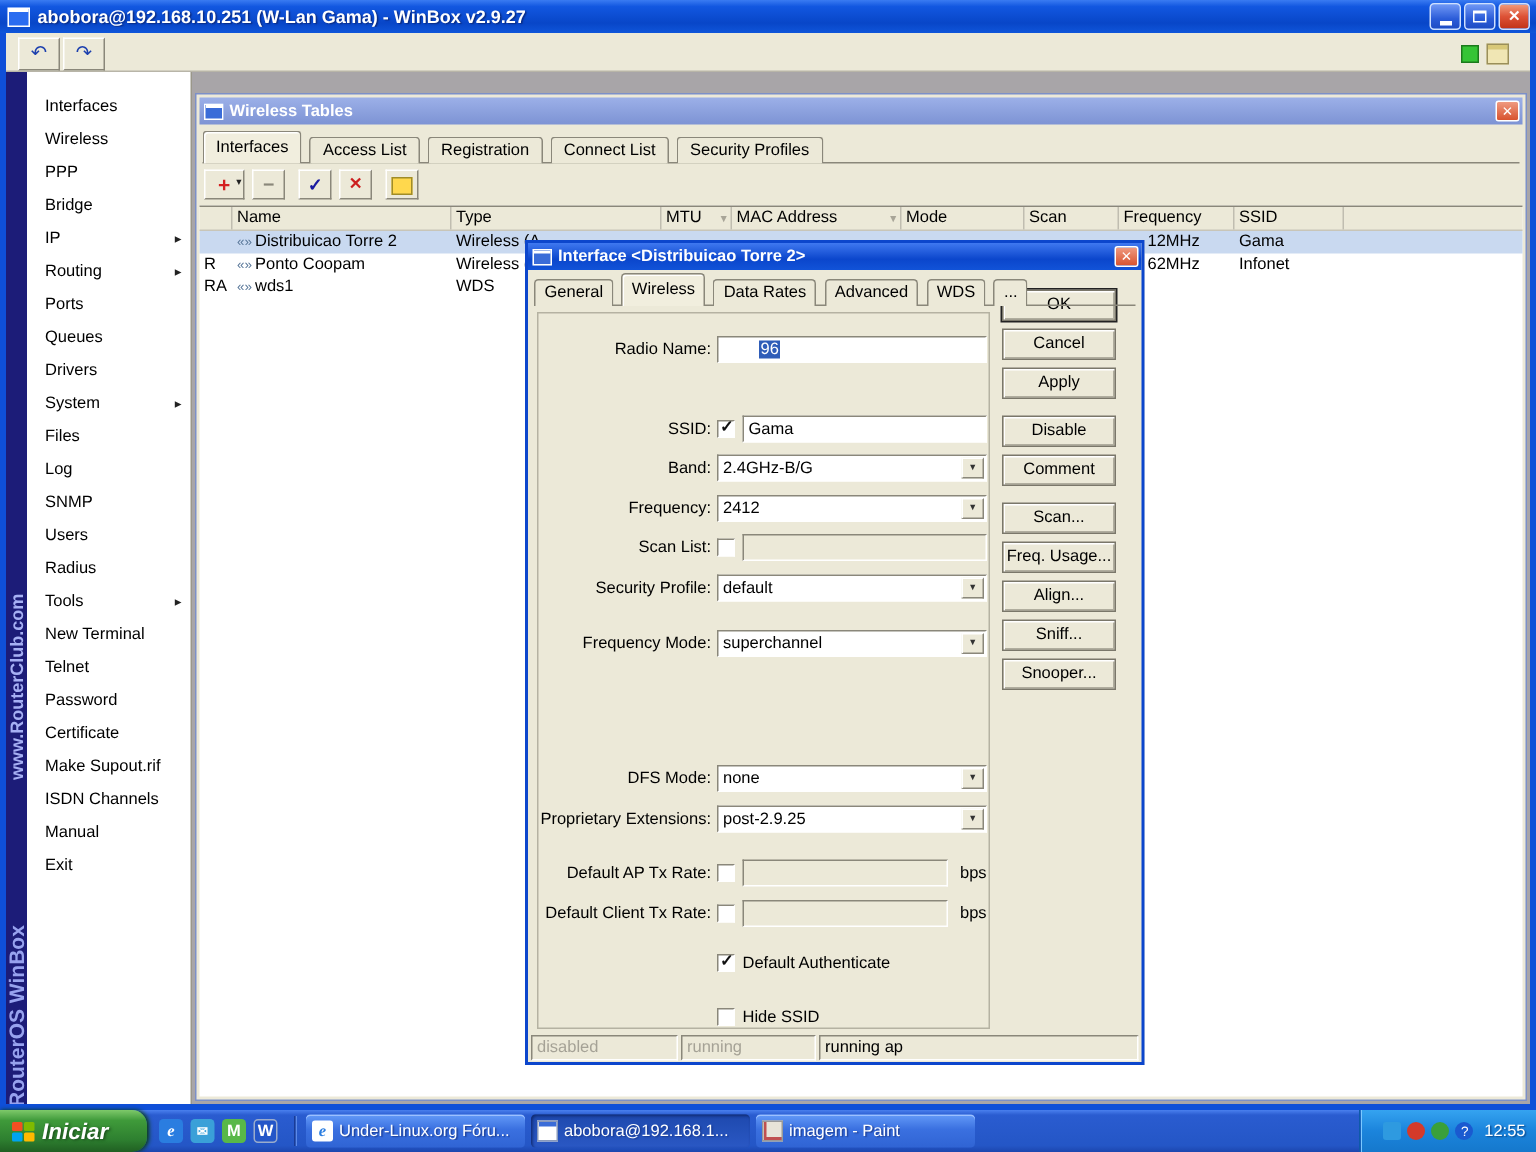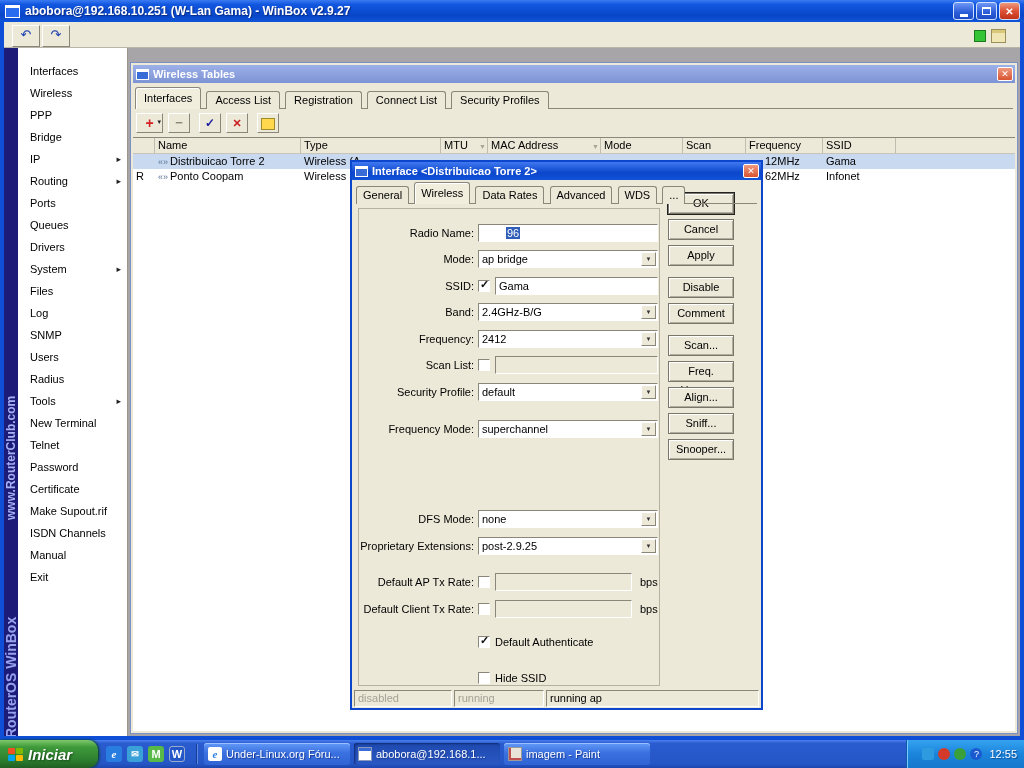--- a/index.html
+++ b/index.html
@@ -119,21 +119,21 @@
   .combo{position:absolute;top:0;height:18px;background:#fff;border:1px solid;
     border-color:#8a877a #fff #fff #8a877a;box-sizing:border-box;}
   .cval{position:absolute;left:3px;top:1px;line-height:15px;white-space:nowrap;}
   .carrow{position:absolute;right:1px;top:1px;bottom:1px;width:15px;background:#ece9d8;border:1px solid;
     border-color:#fff #8a877a #8a877a #fff;font-size:6px;text-align:center;line-height:13px;color:#333;box-sizing:border-box;}
   .cb{position:absolute;top:3px;width:12px;height:12px;background:#fff;border:1px solid;
     border-color:#8a877a #fff #fff #8a877a;box-sizing:border-box;}
   .cb.checked::after{content:"✓";position:absolute;left:1px;top:-3px;font-size:11px;color:#111;font-weight:bold;}
   .cblabel{position:absolute;line-height:18px;}
   .unit{position:absolute;line-height:18px;}
-  .dlg-btn{position:absolute;left:316px;width:66px;height:21px;background:#ece9d8;border:1px solid #7a776a;
+  .dlg-btn{position:absolute;left:316px;width:76px;height:21px;background:#ece9d8;border:1px solid #7a776a;
     box-shadow:inset 1px 1px 0 #fff,inset -1px -1px 0 #b0ad9e;text-align:center;line-height:19px;box-sizing:border-box;cursor:default;}
   .dlg-btn.default{outline:1px solid #222;}
   .dlg-status{position:absolute;left:0;width:100%;height:17px;}
   .scell{position:absolute;top:0;height:17px;border:1px solid;border-color:#8a877a #fff #fff #8a877a;
     box-sizing:border-box;line-height:15px;padding-left:3px;background:#ece9d8;overflow:hidden;}
   .scell.dim{color:#a5a296;}
 
   
   .taskbar{position:absolute;left:0;top:740px;width:1024px;height:28px;
     background:linear-gradient(180deg,#4a80ee 0%,#2a5cd0 12%,#2456c6 85%,#1c46ae 100%);}
@@ -289,20 +289,32 @@
         <span class="c1"><i class="ifico">«»</i><i>Ponto Coopam</i></span>
         <span class="c2">Wireless (A</span>
         <span class="c3"></span>
         <span class="c4"></span>
         <span class="c5"></span>
         <span class="c6"></span>
         <span class="c7 freqcell">62MHz</span>
         <span class="c8">Infonet</span>
         <span class="c9"></span>
       </div>
+      <div class="trow">
+        <span class="c0">RA</span>
+        <span class="c1"><i class="ifico">«»</i><i>wds1</i></span>
+        <span class="c2">WDS</span>
+        <span class="c3"></span>
+        <span class="c4"></span>
+        <span class="c5"></span>
+        <span class="c6"></span>
+        <span class="c7 freqcell"></span>
+        <span class="c8"></span>
+        <span class="c9"></span>
+      </div>
     </div>
   </div>
 
   <div class="dialog">
     <div class="dlg-titlebar">
       <span class="win-icon"></span>
       <span class="dlg-title">Interface &lt;Distribuicao Torre 2&gt;</span>
       <span class="xclose">✕</span>
     </div>
     <div class="tabbar dlg-tabbar">
@@ -312,27 +324,20 @@
       <span class="tab">Advanced</span>
       <span class="tab">WDS</span>
       <span class="tab">...</span>
     </div>
 
     <div class="groupbox"></div>
 
     <div class="frow" style="top:62px">
       <span class="flabel">Radio Name:</span>
       <span class="txt" style="left:126px;width:180px"><b class="sel">96</b></span>
-    </div>
-    <div class="frow" style="top:88px">
-      <span class="flabel">Mode:</span>
-      <span class="combo" style="left:126px;width:180px">
-          <b class="cval">ap bridge</b>
-          <b class="carrow">▼</b>
-        </span>
     </div>
     <div class="frow" style="top:115px">
       <span class="flabel">SSID:</span>
       <span class="cb checked" style="left:126px"></span>
       <span class="txt" style="left:143px;width:163px"><b>Gama</b></span>
     </div>
     <div class="frow" style="top:141px">
       <span class="flabel">Band:</span>
       <span class="combo" style="left:126px;width:180px">
           <b class="cval">2.4GHz-B/G</b>

